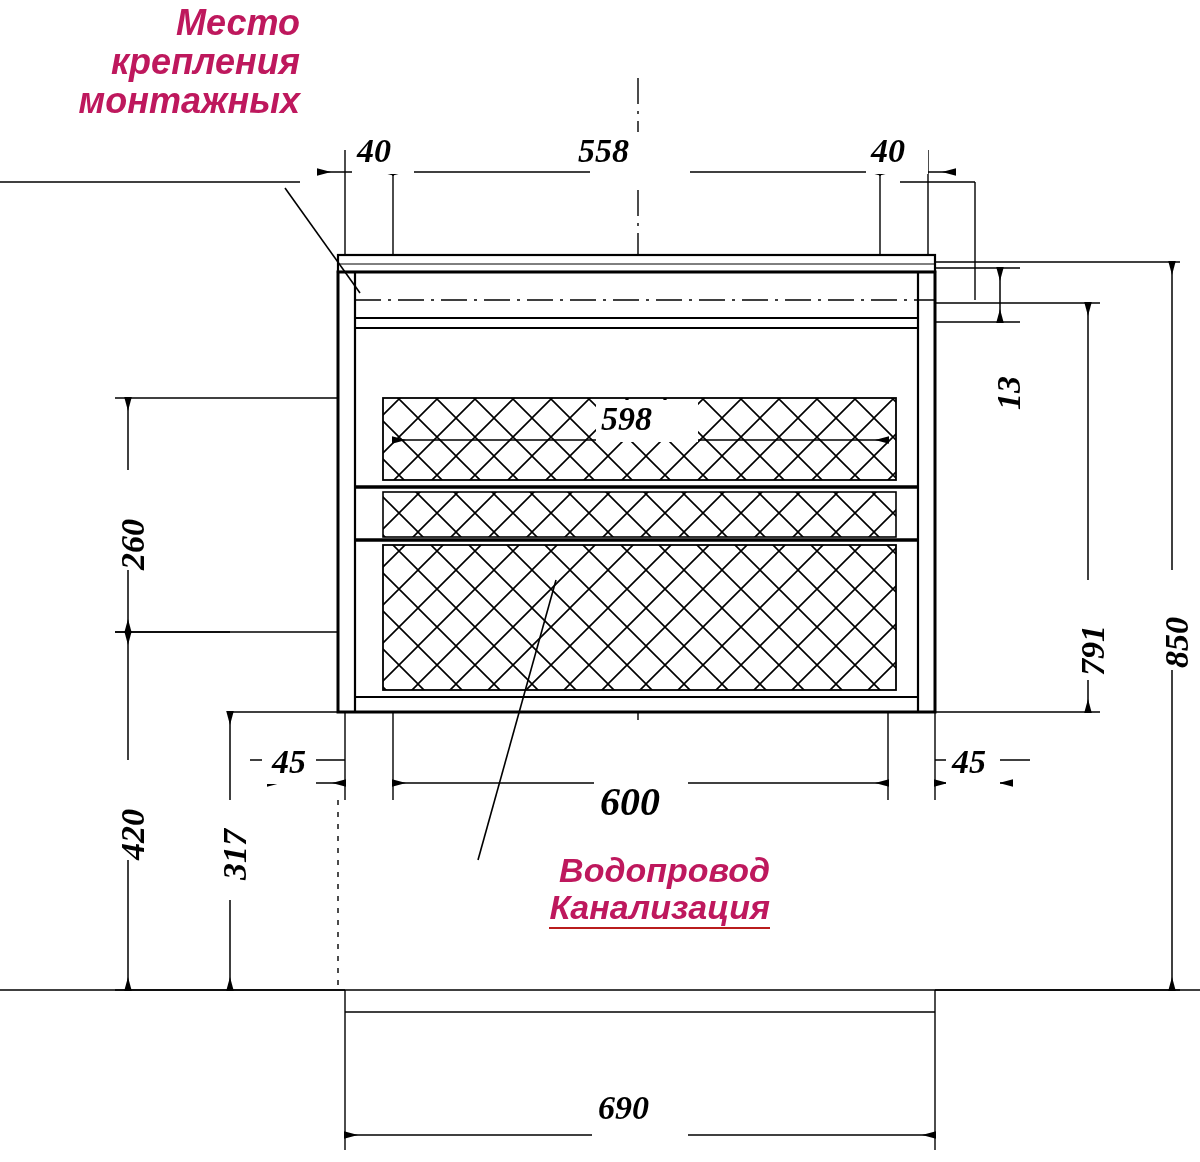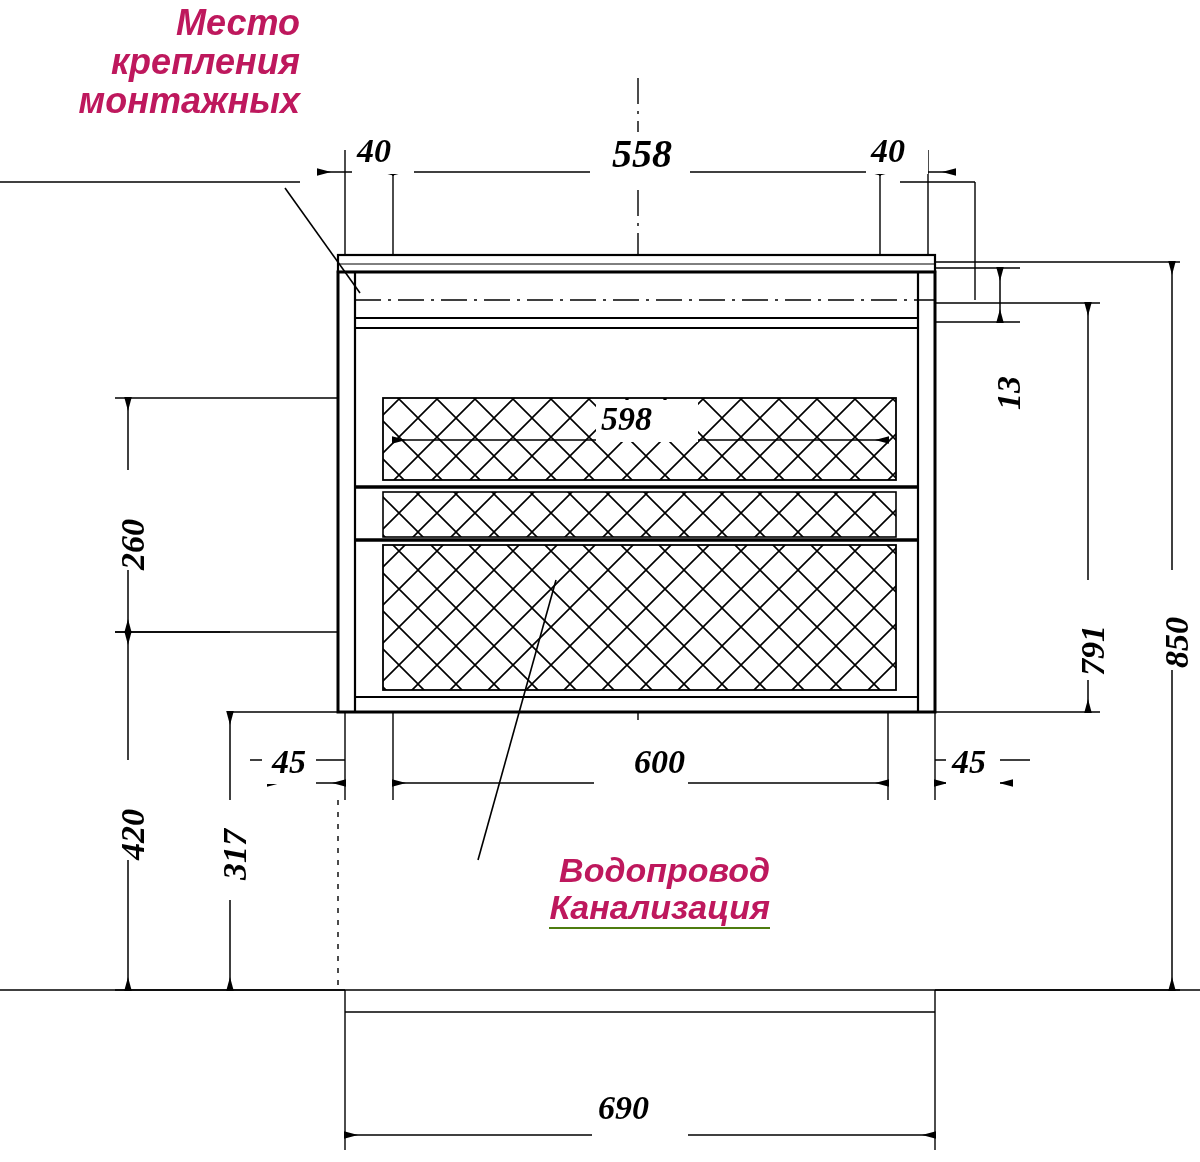--- a/index.html
+++ b/index.html
@@ -200,42 +200,42 @@
   </svg>
 
   <div class="note-label" style="left:0px; top:4px; width:300px; font-size:36px;">
     <div>Место</div>
     <div>крепления</div>
     <div>монтажных</div>
   </div>
 
   <div class="note-label center" style="left:440px; top:852px; width:330px; font-size:34px;">
     <div>Водопровод</div>
-    <div style="border-bottom:2px solid #4d7c0f; display:inline-block; padding-bottom:2px;">Канализация</div>
+    <div style="border-bottom:2px solid #b91c1c; display:inline-block; padding-bottom:2px;">Канализация</div>
   </div>
 
   <div class="dim-label" style="left:357px; top:134px; font-size:34px;">40</div>
 
-  <div class="dim-label" style="left:612px; top:134px; font-size:40px;font-style:italic;">558</div>
+  <div class="dim-label" style="left:578px; top:134px; font-size:34px;font-style:italic;">558</div>
 
   <div class="dim-label" style="left:871px; top:134px; font-size:34px;">40</div>
 
   <div class="dim-label vert" style="left:992px; top:410px; font-size:34px;">13</div>
 
   <div class="dim-label" style="left:601px; top:402px; font-size:34px;font-family:Liberation Serif, serif;">598</div>
 
   <div class="dim-label vert" style="left:116px; top:570px; font-size:34px;">260</div>
 
   <div class="dim-label vert" style="left:1076px; top:676px; font-size:34px;">791</div>
 
   <div class="dim-label vert" style="left:1160px; top:668px; font-size:34px;">850</div>
 
   <div class="dim-label" style="left:272px; top:745px; font-size:34px;">45</div>
 
-  <div class="dim-label" style="left:600px; top:745px; font-size:34px;margin-left:34px;">600</div>
+  <div class="dim-label" style="left:600px; top:782px; font-size:40px;">600</div>
 
   <div class="dim-label" style="left:952px; top:745px; font-size:34px;">45</div>
 
   <div class="dim-label vert" style="left:116px; top:860px; font-size:34px;">420</div>
 
   <div class="dim-label vert" style="left:218px; top:880px; font-size:34px;">317</div>
 
   <div class="dim-label" style="left:598px; top:1091px; font-size:34px;">690</div>
 
 </div>

